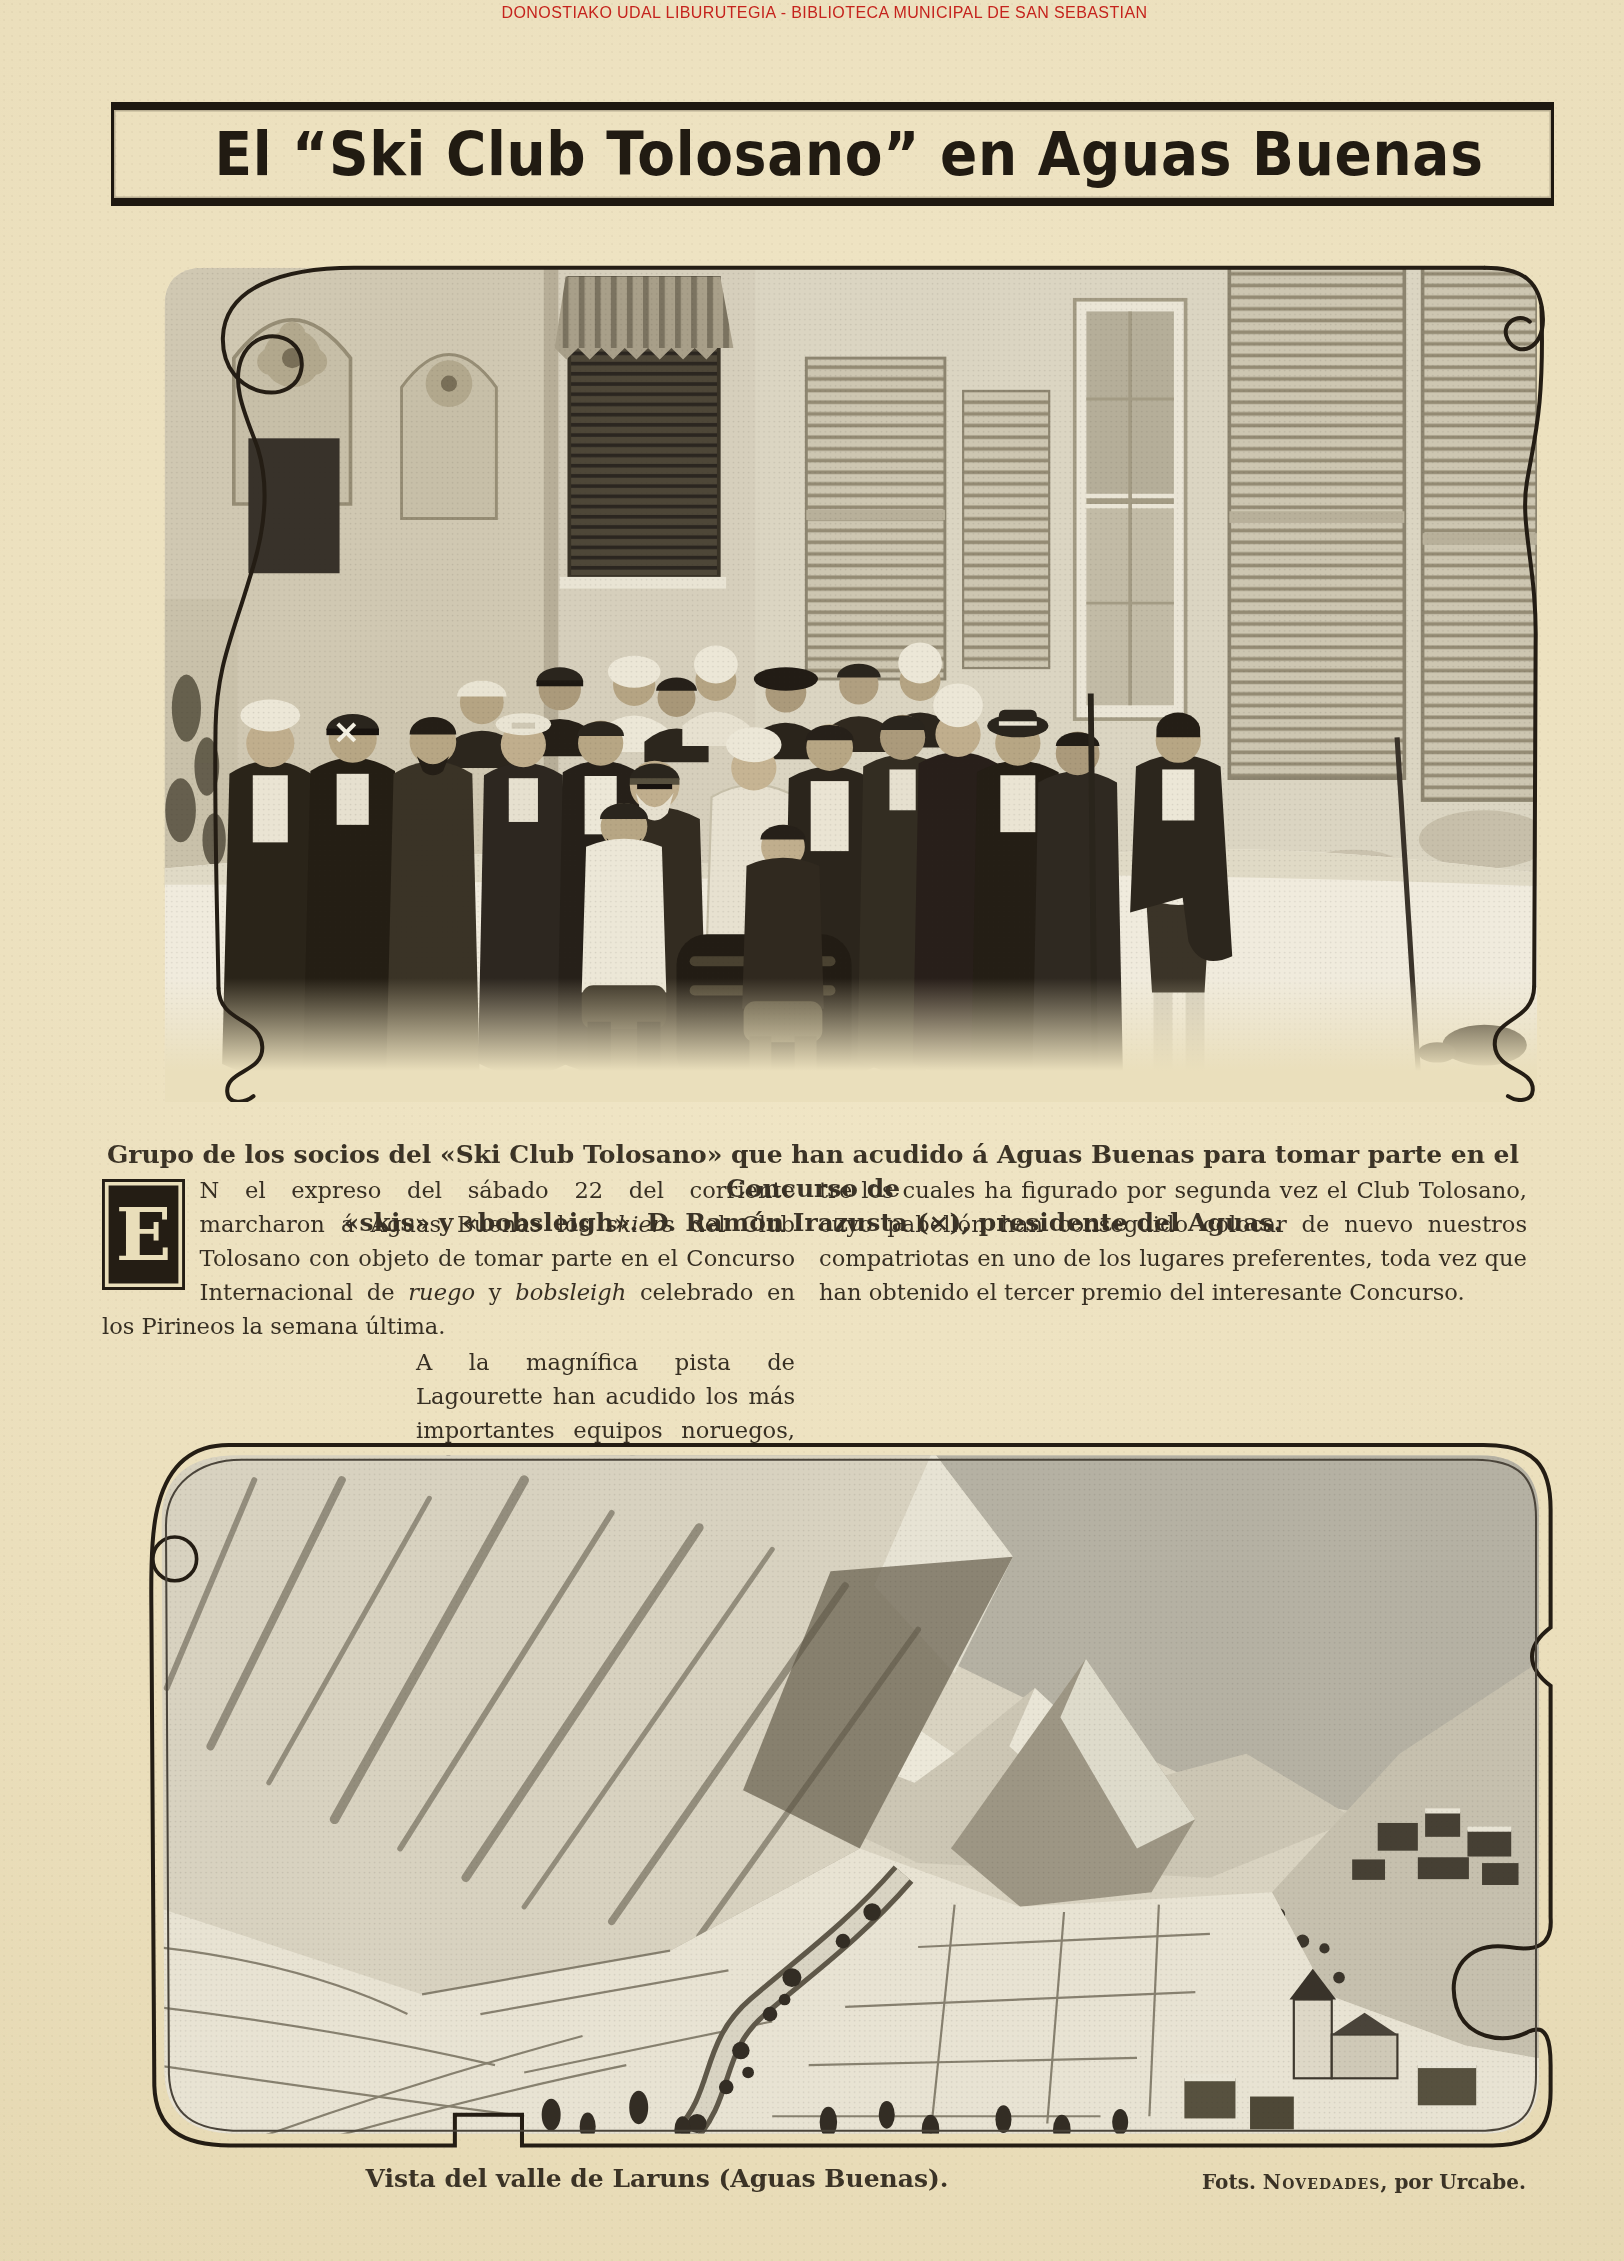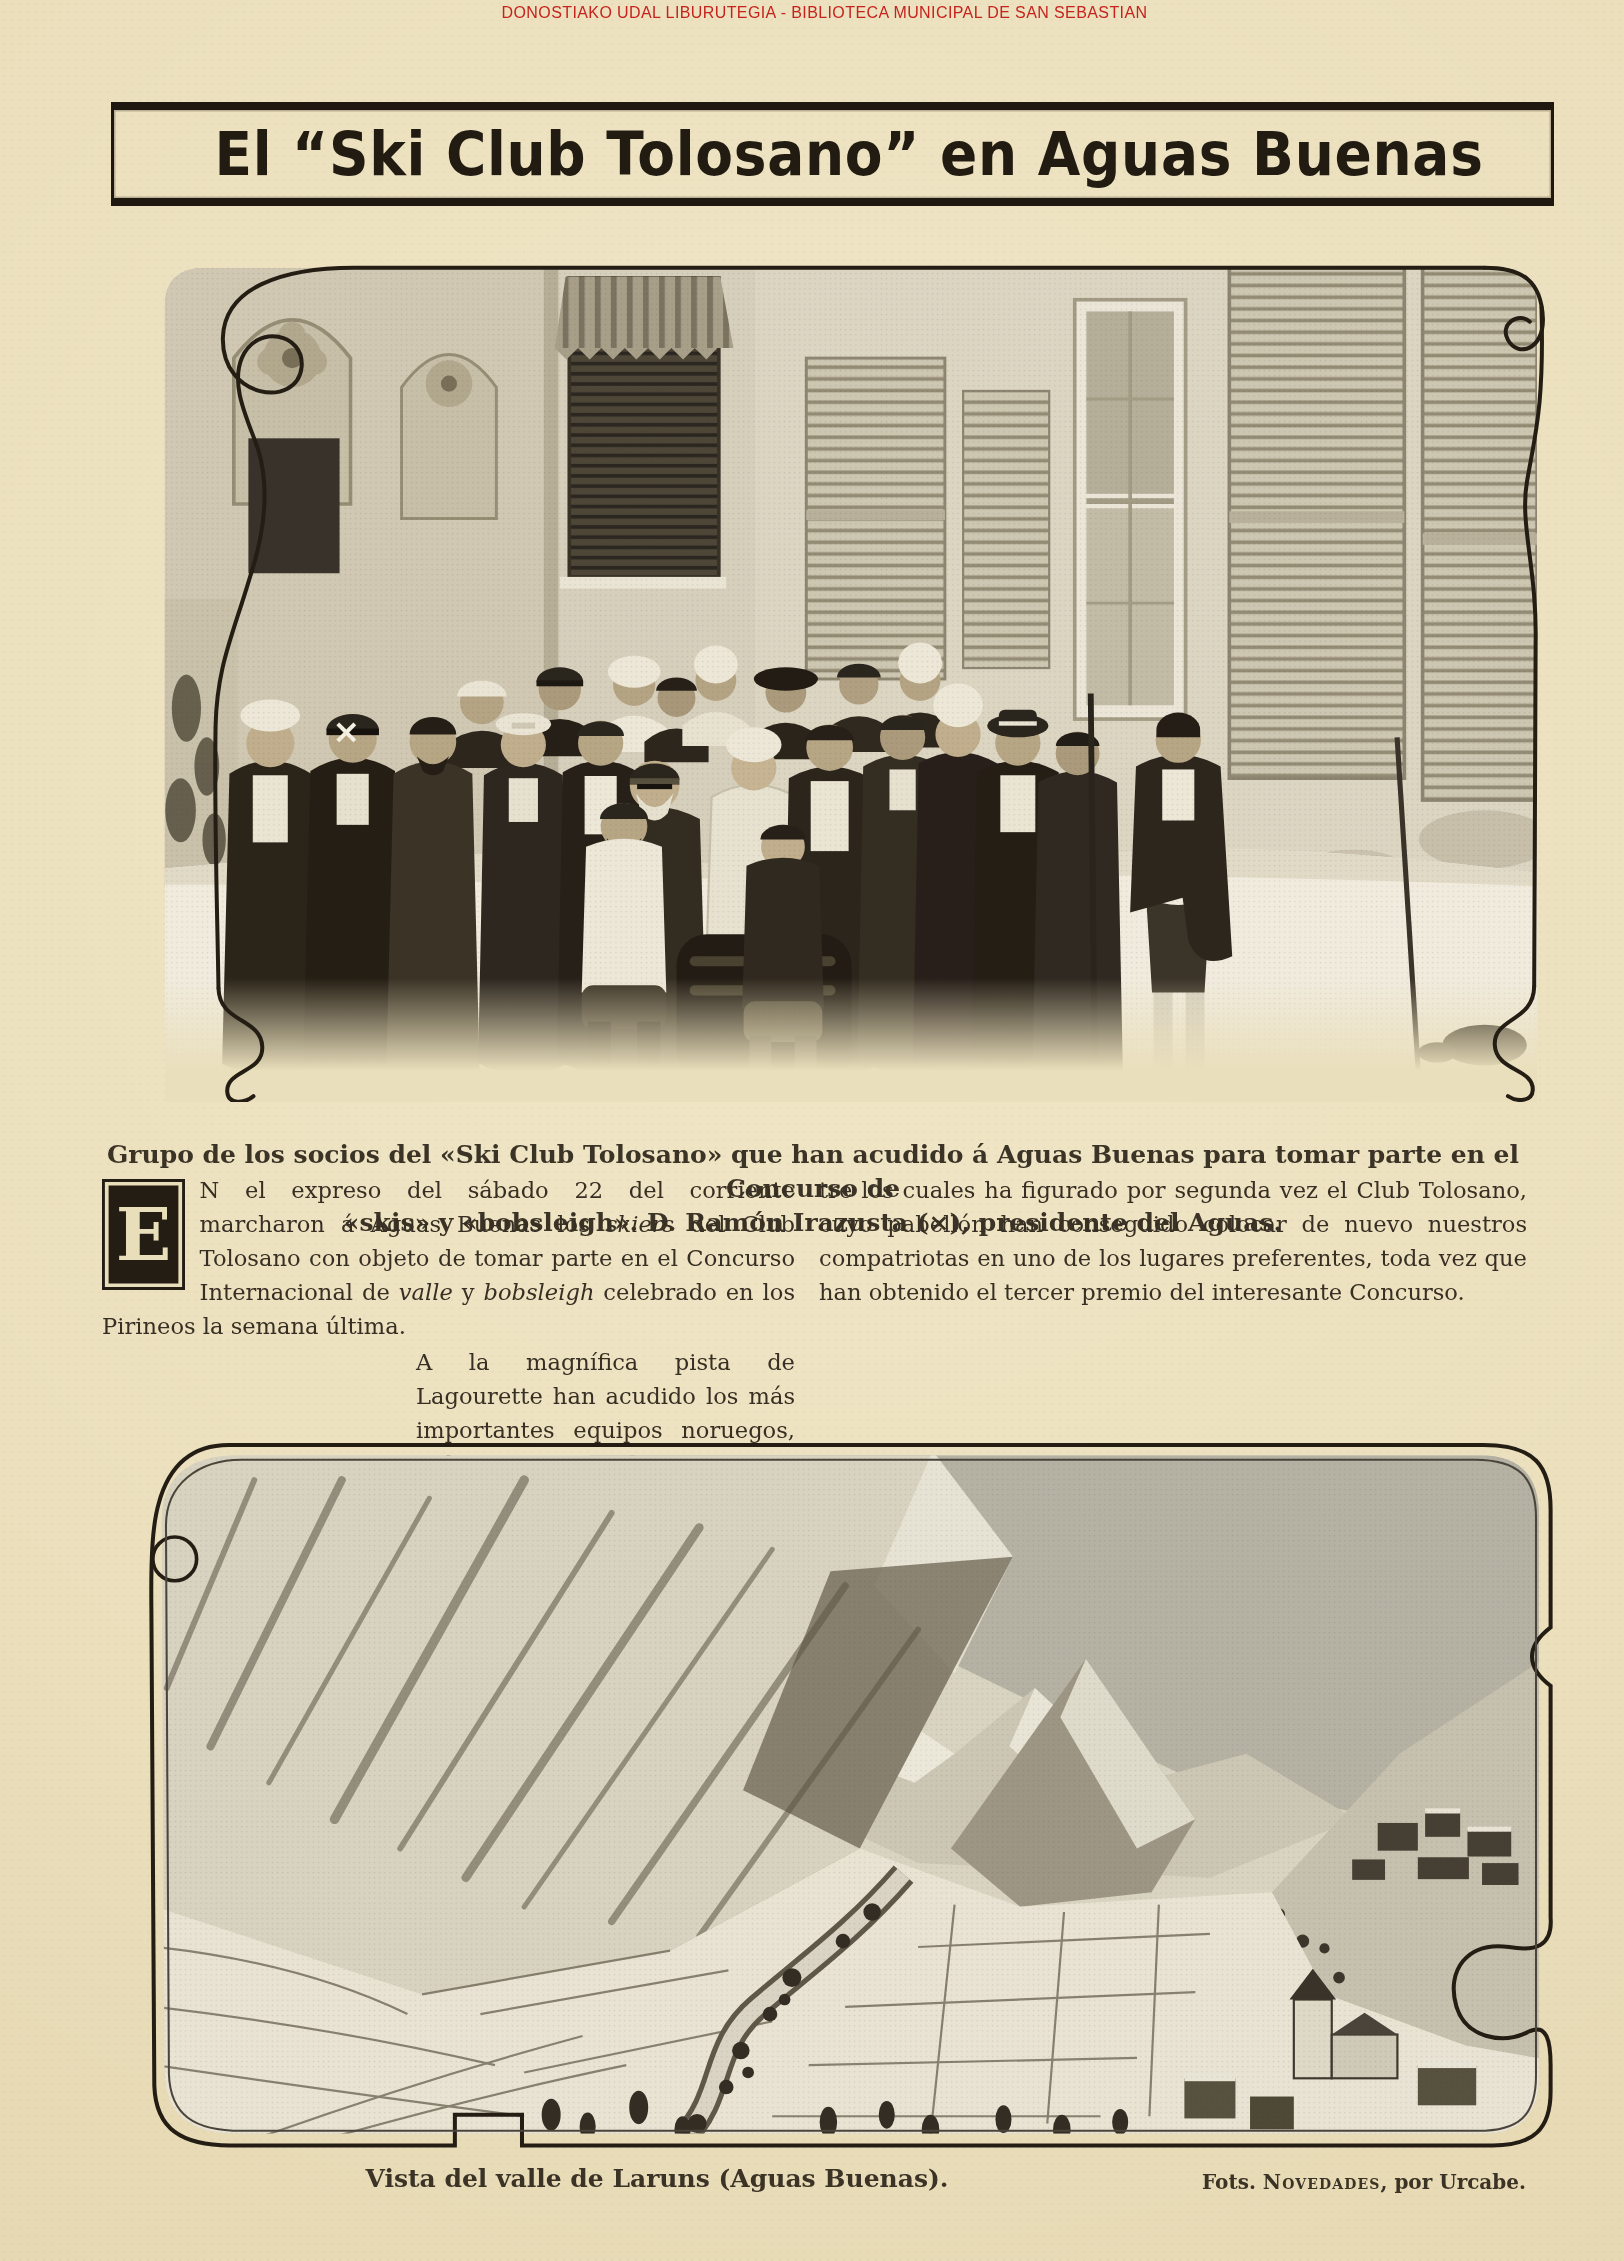--- a/index.html
+++ b/index.html
@@ -402,21 +402,21 @@
   </figure>
 
   <div class="caption1">
     <div>Grupo de los socios del «Ski Club Tolosano» que han acudido á Aguas Buenas para tomar parte en el Concurso de</div>
     <div>«skis» y «bobsleigh». D. Ramón Irazusta (×), presidente del Aguas.</div>
   </div>
 
   <div class="article">
     <div class="col1">
       <p>
-        <span class="dropcap">E</span><span>N el expreso del sábado 22 del corriente marcharon á Aguas Buenas los </span><i>skiers</i><span> del Club Tolosano con objeto de tomar parte en el Concurso Internacional de </span><i>valle</i><span> y </span><i>bobsleigh</i><span> celebrado en los Pirineos la semana última.</span>
+        <span class="dropcap">E</span><span>N el expreso del sábado 22 del corriente marcharon á Aguas Buenas los </span><i>skiers</i><span> del Club Tolosano con objeto de tomar parte en el Concurso Internacional de </span><i>ruego</i><span> y </span><i>bobsleigh</i><span> celebrado en los Pirineos la semana última.</span>
       </p>
       <p class="p-indent2">A la magnífica pista de Lagourette han acudido los más importantes equipos noruegos, italianos, suizos y franceses, en-</p>
     </div>
     <div class="col2">
       <p>tre los cuales ha figurado por segunda vez el Club Tolosano, cuyo pabellón han conseguido colocar de nuevo nuestros compatriotas en uno de los lugares preferentes, toda vez que han obtenido el tercer premio del interesante Concurso.</p>
     </div>
   </div>
 
   <figure class="photo" id="photo2">
     <svg viewBox="0 0 2026 1008">

